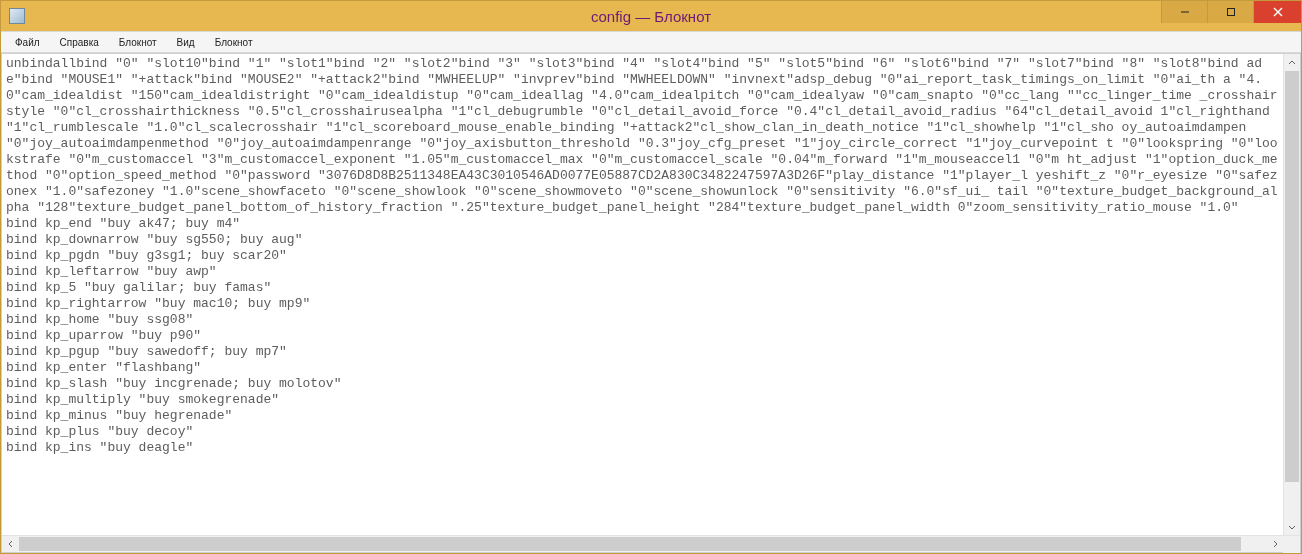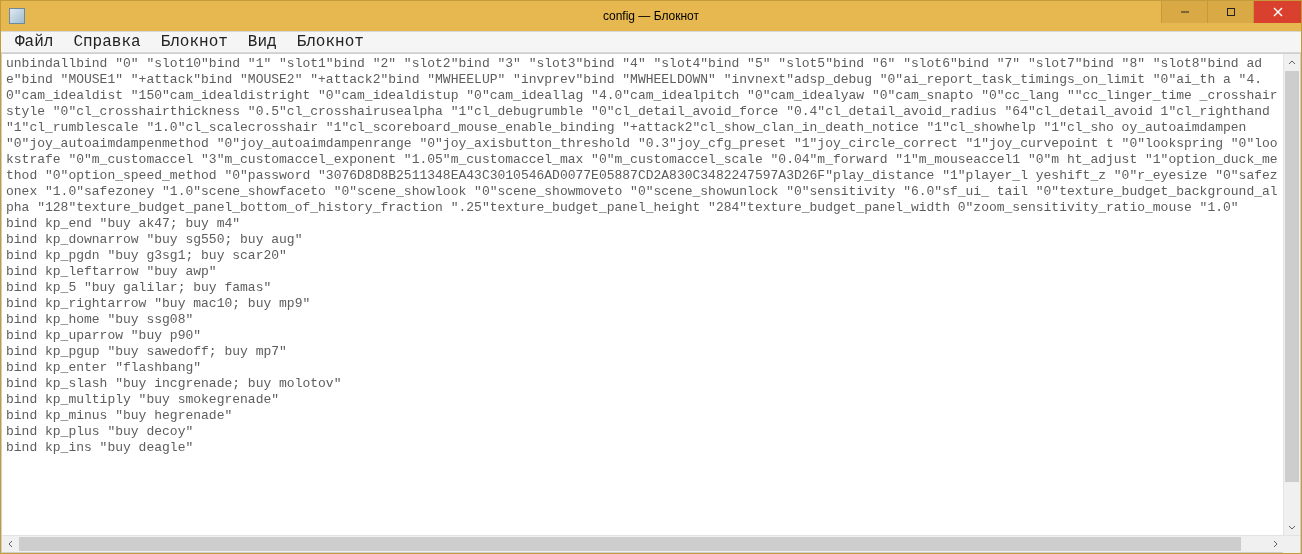--- a/index.html
+++ b/index.html
@@ -32,22 +32,22 @@
     height: 16px;
     margin-left: 8px;
     background: linear-gradient(135deg,#dfe9f3 0%,#9fbccf 100%);
     border: 1px solid #6b8aa0;
   }
   .titlebar-title {
     position: absolute;
     left: 0;
     right: 0;
     text-align: center;
-    font-size: 12px;
-    color: #000000;
+    font-size: 15px;
+    color: #701a75;
     pointer-events: none;
   }
   .win-controls {
     margin-left: auto;
     display: flex;
     height: 100%;
   }
   .win-btn {
     width: 46px;
     height: 22px;
@@ -66,23 +66,22 @@
   }
   .win-btn svg { display: block; }
   .menubar {
     height: 22px;
     background: #f5f5f5;
     border-top: 1px solid #d8d8d8;
     border-bottom: 1px solid #d8d8d8;
     display: flex;
     align-items: center;
     padding: 0 4px;
-    font-size: 16px;
+    font-size: 10px;
     color: #222;
-    font-family: Liberation Mono, monospace;
   }
   .menu-item {
     padding: 2px 10px;
     cursor: default;
   }
   .client-area {
     flex: 1;
     background: #ffffff;
     border: 1px solid #cfcfcf;
     display: flex;

